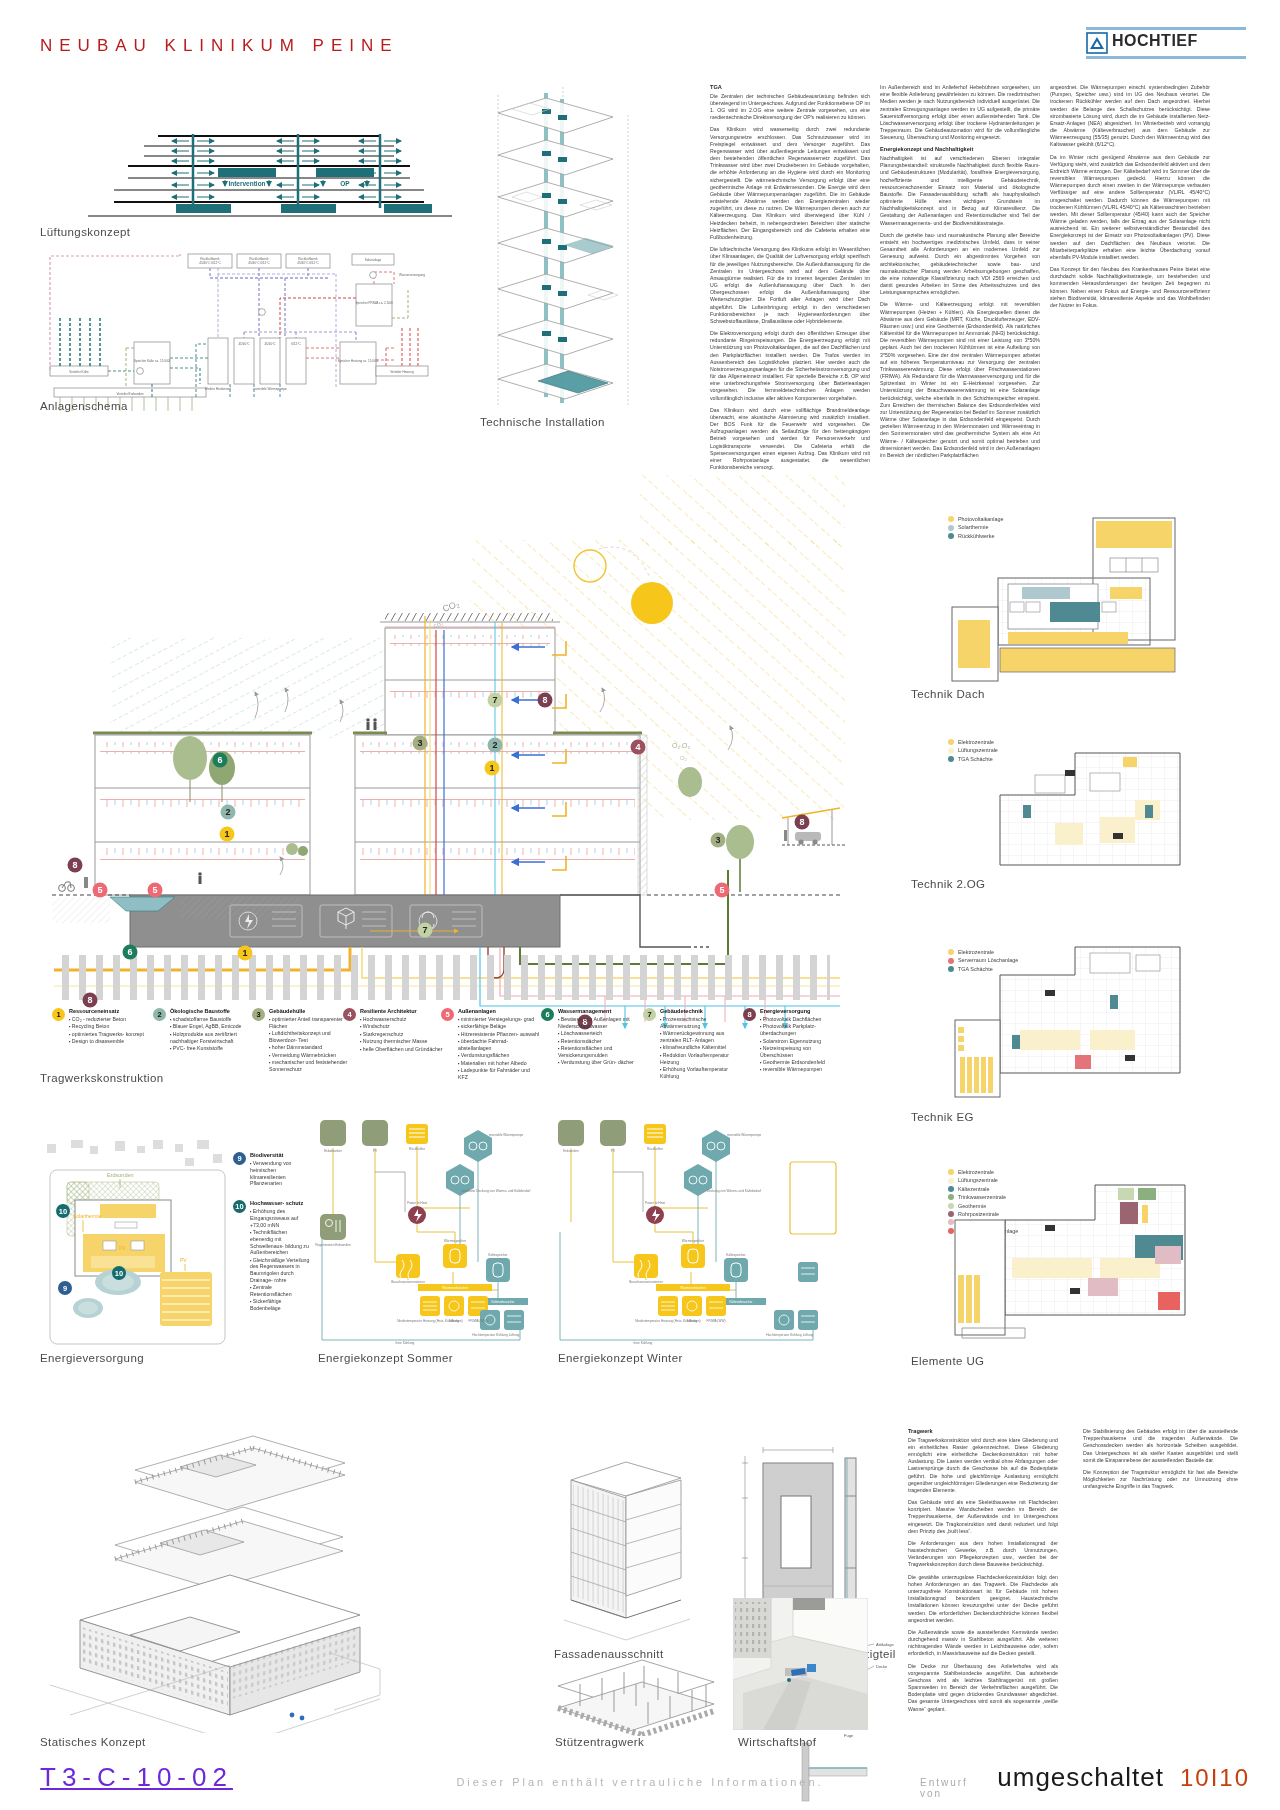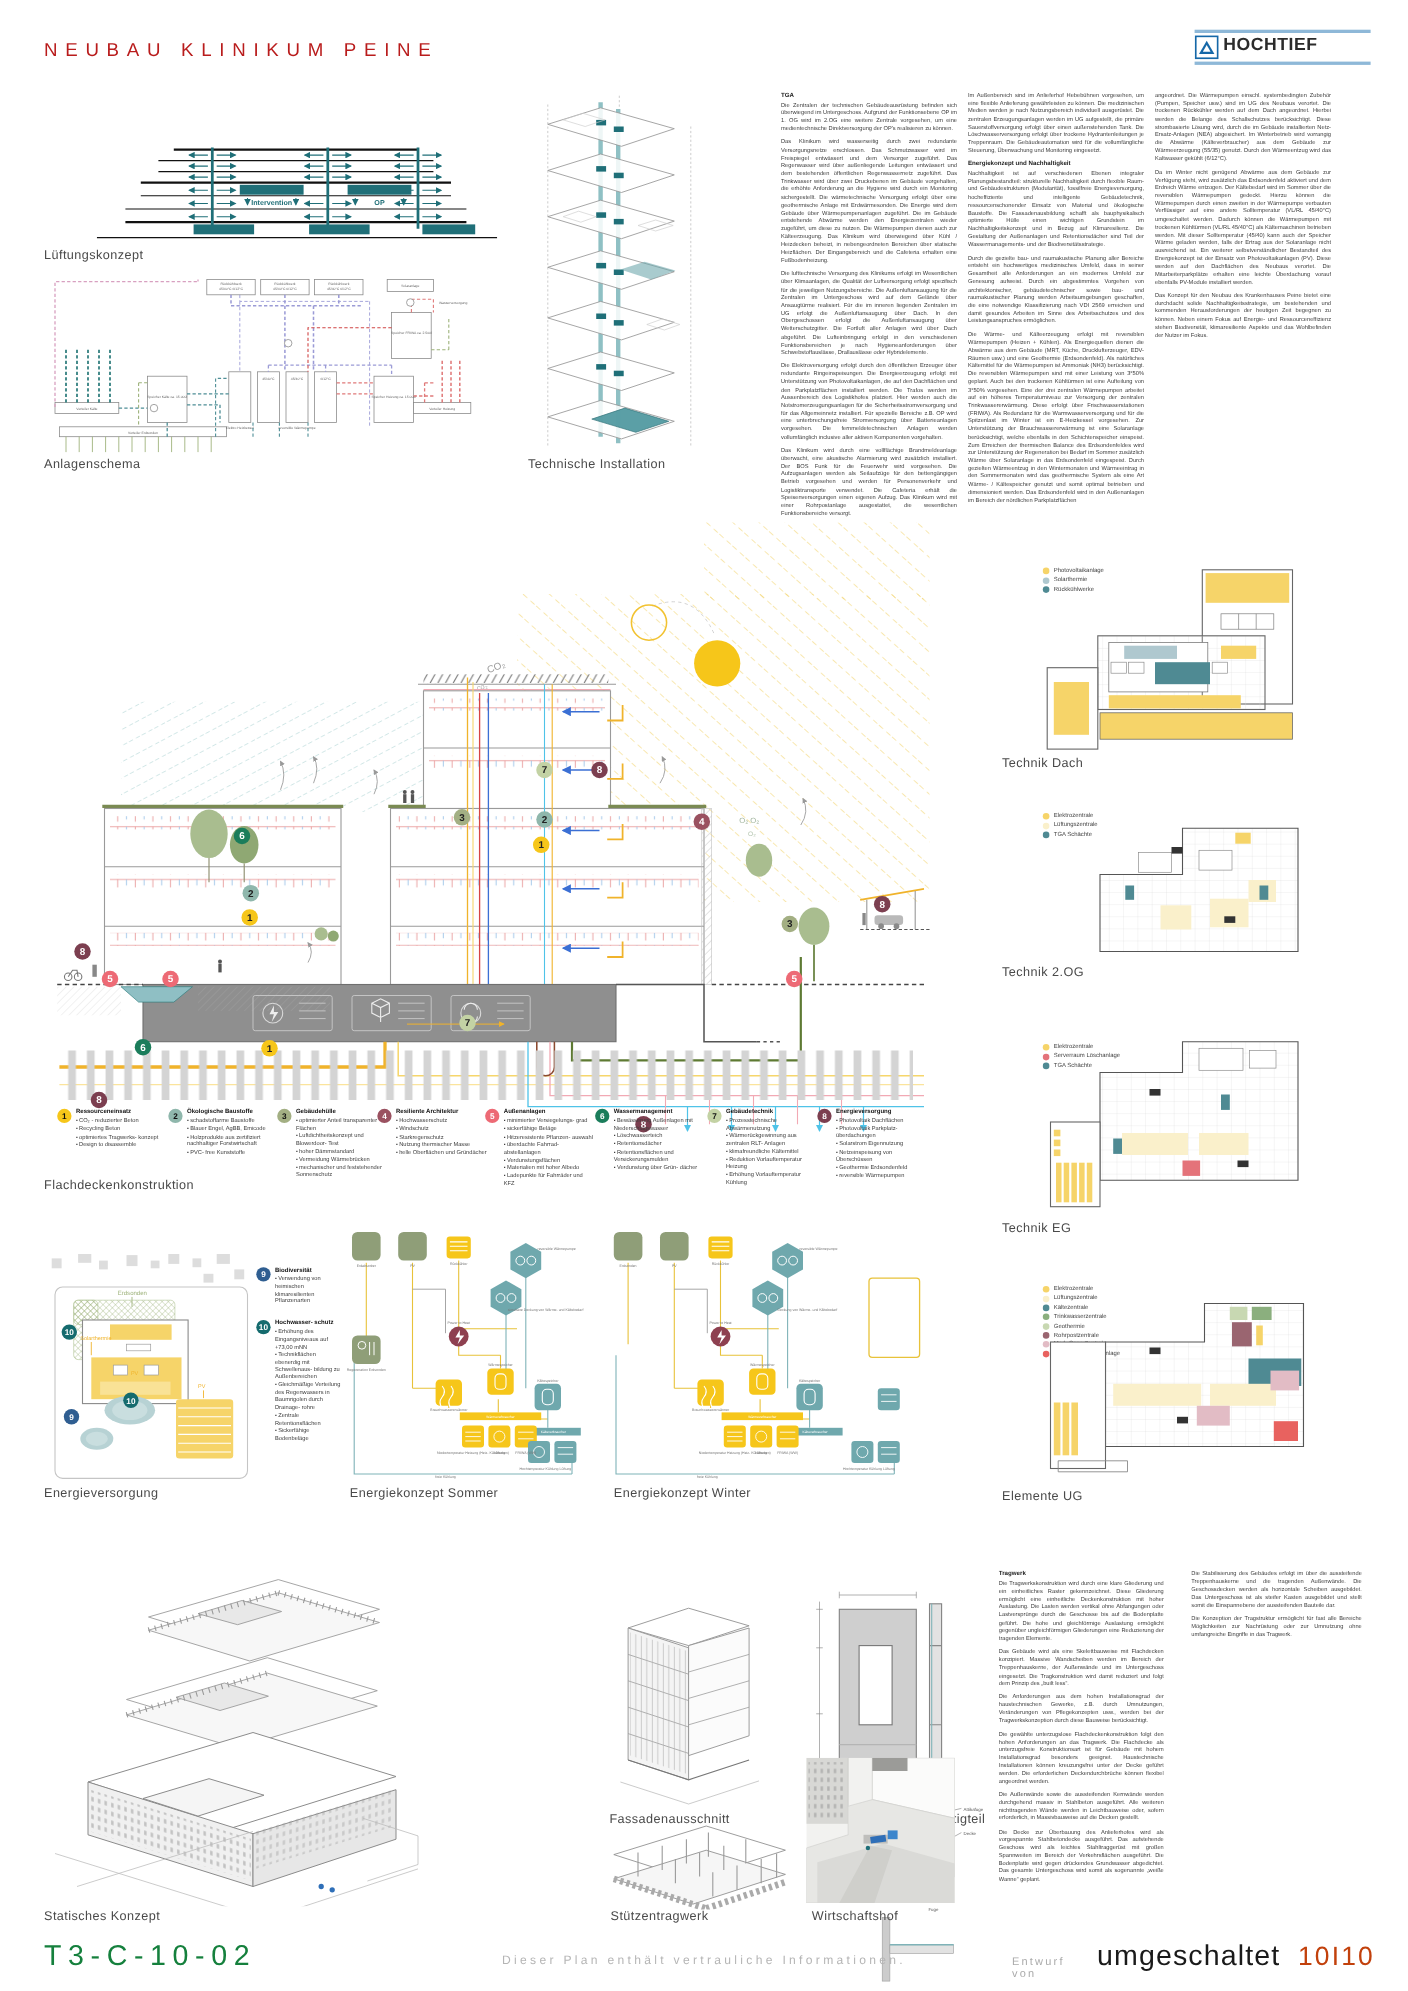--- a/index.html
+++ b/index.html
@@ -15,21 +15,21 @@
          display:flex;align-items:center;justify-content:center;margin-right:4px;}
   .lgnum.dk{color:#111;}
   .lgbody{font-size:5.2px;color:#3c3c3c;line-height:1.3;}
   .lgbody b{font-size:5.5px;color:#111;display:block;margin-bottom:1px;}
   ul.bl{margin:0;padding:0;list-style:none;}
   ul.bl li{margin:0 0 .5px 0;}
   ul.bl li::before{content:"▪ ";font-size:4.5px;}
   .planleg{font-size:5.4px;color:#444;line-height:1.55;}
   .planleg .row{display:flex;align-items:center;}
   .planleg .dot{width:6px;height:6px;border-radius:50%;margin-right:4px;flex:0 0 6px;}
-  .ftbig{font-size:26px;color:#15803d;letter-spacing:6px;}
+  .ftbig{font-size:26px;color:#6d28d9;letter-spacing:6px;text-decoration:underline;}
 </style>
 </head>
 <body>
 
 <div id="board">
 
   <div class="abs" style="left:40px;top:36px;font-size:17px;letter-spacing:7px;color:#b91c1c;">NEUBAU KLINIKUM PEINE</div>
   <div class="abs" style="left:1086px;top:27px;width:160px;">
     <div style="height:3px;background:#8EB8D8;"></div>
     <div style="display:flex;align-items:flex-start;padding:2px 0;">
@@ -179,21 +179,21 @@
         <line x1="128" y1="149" x2="128" y2="163"></line>
         <line x1="140" y1="149" x2="140" y2="163"></line>
         <line x1="152" y1="149" x2="152" y2="163"></line>
     </g>
     <g fill="#fff" stroke="#888" stroke-width=".7">
       <circle cx="100" cy="123" r="3.4"></circle>
         <circle cx="222" cy="64" r="3.4"></circle>
         <circle cx="333" cy="27" r="3.4"></circle>
     </g>
   </svg>
-  <div class="abs cap" style="left:40px;top:416px;">Anlagenschema</div>
+  <div class="abs cap" style="left:40px;top:400px;">Anlagenschema</div>
 
   <svg class="abs" style="left:468px;top:85px;" width="175" height="330" viewBox="0 0 175 330">
     <g stroke="#bbb" stroke-width=".7" stroke-dasharray="2 2">
       <line x1="30" y1="10" x2="30" y2="320"></line>
         <line x1="160" y1="30" x2="160" y2="320"></line>
         <line x1="95" y1="2" x2="95" y2="12"></line>
     </g>
     <g stroke="#8FC0C4" stroke-width="4">
       <line x1="78" y1="8" x2="78" y2="312"></line>
         <line x1="94" y1="14" x2="94" y2="318"></line>
@@ -600,21 +600,21 @@
             <li>Photovoltaik Dachflächen</li>
             <li>Photovoltaik Parkplatz- überdachungen</li>
             <li>Solarstrom Eigennutzung</li>
             <li>Netzeinspeisung von Überschüssen</li>
             <li>Geothermie Erdsondenfeld</li>
             <li>reversible Wärmepumpen</li>
           </ul>
         </span>
     </div>
   </div>
-  <div class="abs cap" style="left:40px;top:1072px;">Flachdeckenkonstruktion</div>
+  <div class="abs cap" style="left:40px;top:1072px;">Tragwerkskonstruktion</div>
 
   <svg class="abs" style="left:45px;top:1138px;" width="190" height="212" viewBox="0 0 190 212">
     <defs>
       <pattern id="ghG" width="4" height="4" patternUnits="userSpaceOnUse" patternTransform="rotate(45)">
         <line x1="0" y1="0" x2="0" y2="4" stroke="#9DB27A" stroke-width=".6"></line>
       </pattern>
       <pattern id="ghG2" width="4" height="4" patternUnits="userSpaceOnUse" patternTransform="rotate(-45)">
         <line x1="0" y1="0" x2="0" y2="4" stroke="#9DB27A" stroke-width=".6"></line>
       </pattern>
     </defs>

